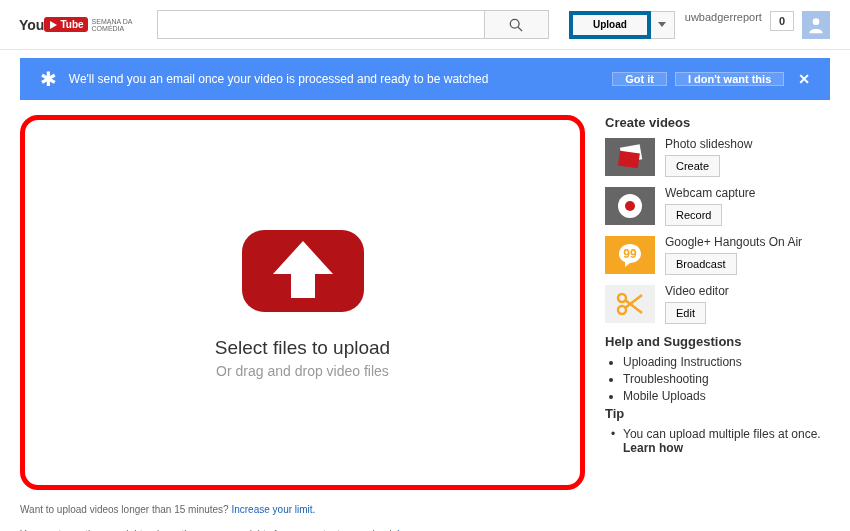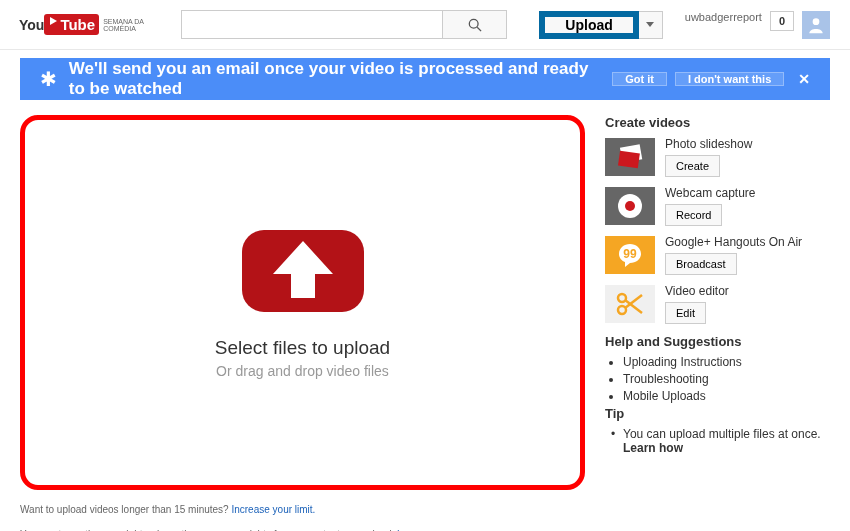--- a/index.html
+++ b/index.html
@@ -1,36 +1,36 @@
 <!DOCTYPE html>
 <html><head>
 <meta charset="utf-8">
 <style>
 *{margin:0;padding:0;box-sizing:border-box}
 body{font-family:Arial,sans-serif;font-size:13px;color:#333;background:#fff}
-.header{height:50px;border-bottom:1px solid #e8e8e8;display:flex;align-items:center;padding:0 20px;gap:22px}
+.header{height:50px;border-bottom:1px solid #e8e8e8;display:flex;align-items:center;padding:0 20px;gap:10px}
 .logo{display:flex;align-items:center;margin-right:15px}
-.logo-yt{background:#cc181e;color:#fff;font-weight:bold;padding:2px 4px;border-radius:3px;font-size:15px;display:inline-flex;align-items:flex-start}
+.logo-yt{background:#cc181e;color:#fff;font-weight:bold;padding:2px 4px;border-radius:3px;font-size:10px;display:inline-flex;align-items:flex-end}
 .logo-yt svg{width:10px;height:10px;margin-right:2px}
 .logo-text{font-weight:bold;font-size:14px;margin-left:-1px}
 .logo-sub{font-size:7px;line-height:7px;color:#666;margin-left:4px}
 .search-box{display:flex;flex:1;max-width:395px}
 .search-input{flex:1;height:29px;border:1px solid #ccc;border-right:none;padding:0 8px;font-size:13px}
 .search-btn{width:65px;height:29px;border:1px solid #ccc;background:#f8f8f8;cursor:pointer;display:flex;align-items:center;justify-content:center}
 .upload-btn-group{display:flex;margin-left:10px}
-.upload-btn{height:28px;border:6px solid #0369a1;background:#f8f8f8;padding:0 20px;font-size:14px;font-weight:bold;cursor:pointer}
+.upload-btn{height:28px;border:4px solid #0369a1;background:#f8f8f8;padding:0 20px;font-size:10px;font-weight:bold;cursor:pointer}
 .upload-dropdown{width:24px;height:28px;border:1px solid #ccc;border-left:none;background:#f8f8f8;cursor:pointer;display:flex;align-items:center;justify-content:center}
 .header-right{margin-left:auto;display:flex;align-items:flex-start;gap:8px}
 .username{font-size:11px;color:#666}
 .badge{border:1px solid #ccc;padding:3px 8px;font-size:11px;font-weight:bold}
 .avatar{width:28px;height:28px;background:#a9c3e8;display:flex;align-items:center;justify-content:center}
 .avatar svg{width:20px;height:20px;fill:#fff}
 .notification{background:#4b8df8;color:#fff;height:42px;display:flex;align-items:center;padding:0 20px;margin:8px 20px 0}
 .notif-icon{font-size:20px;margin-right:12px}
-.notif-text{font-size:17px;font-weight:bold;flex:1}
+.notif-text{font-size:12px;font-weight:normal;flex:1}
 .notif-btn{background:rgba(255,255,255,0.15);border:1px solid rgba(255,255,255,0.3);color:#fff;padding:0 12px;font-size:11px;font-weight:bold;cursor:pointer;margin-left:8px}
 .notif-close{margin-left:14px;cursor:pointer;font-size:14px;font-weight:bold}
 .content{display:flex;padding:15px 20px;gap:20px}
 .upload-area{flex:1}
 .dropzone{border:5px solid #ff0000;border-radius:18px;height:375px;display:flex;flex-direction:column;align-items:center;justify-content:center;cursor:pointer}
 .upload-icon{margin-bottom:18px}
 .upload-title{font-size:19px;color:#333;margin-bottom:4px}
 .upload-sub{font-size:14px;color:#999}
 .hint{text-align:left;font-size:10px;color:#666;margin-top:14px}
 .hint a{color:#1c62b9;text-decoration:none;cursor:pointer}

